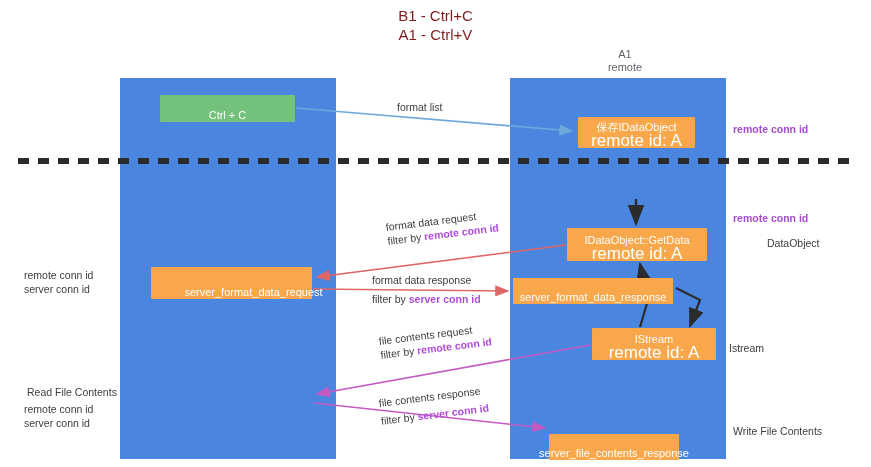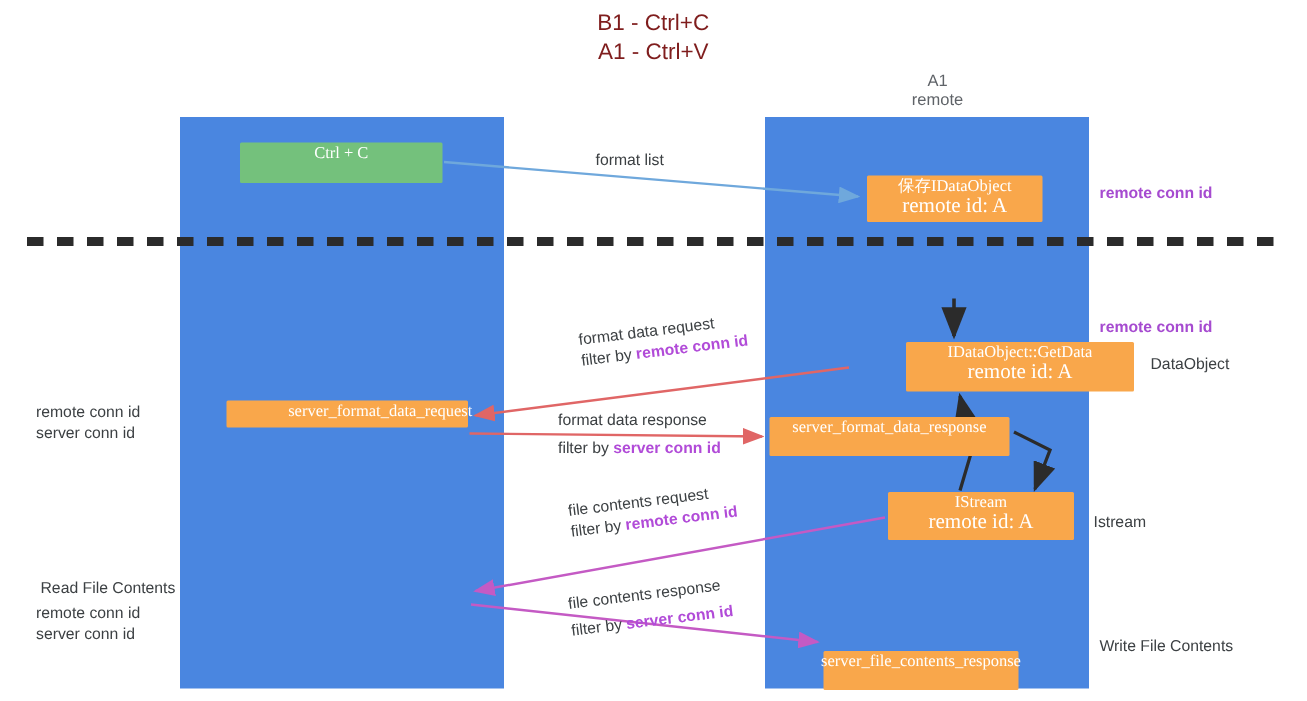--- a/index.html
+++ b/index.html
@@ -22,34 +22,33 @@
   }
   #head-b1{left:140px;top:48px;width:160px;}
   #head-a1{left:545px;top:48px;width:160px;}
 
   .lane{position:absolute;background:#4a86e0;}
   #lane-b1{left:120px;top:78px;width:216px;height:381px;}
   #lane-a1{left:510px;top:78px;width:216px;height:381px;}
 
   .node{
     position:absolute;box-sizing:border-box;
-    display:flex;flex-direction:column;align-items:center;justify-content:flex-start;
+    display:flex;flex-direction:column;align-items:center;justify-content:flex-end;
     color:#ffffff;font-size:11px;line-height:14px;text-align:center;
     border-radius:1px;
-    font-family:Liberation Serif, serif;
   }
   .node.orange{background:#f9a74b;}
   .node.green{background:#74c17c;}
-  .node .l2{font-size:14px;}
+  .node .l2{font-size:17px;}
 
   #n-ctrlc{left:160px;top:95px;width:135px;height:27px;}
   #n-idataobject{left:578px;top:117px;width:117px;height:31px;}
   #n-ctrlv{left:578px;top:172px;width:117px;height:26px;}
-  #n-getdata{left:567px;top:228px;width:152px;height:33px;margin-left:37px;}
-  #n-sfdreq{left:151px;top:267px;width:161px;height:18px;padding-left:44px;}
+  #n-getdata{left:567px;top:228px;width:140px;height:33px;}
+  #n-sfdreq{left:151px;top:267px;width:161px;height:32px;padding-left:44px;}
   #n-sfdresp{left:513px;top:278px;width:160px;height:26px;}
   #n-istream{left:592px;top:328px;width:124px;height:32px;}
   #n-sfcreq{left:151px;top:384px;width:161px;height:26px;}
   #n-sfcresp{left:549px;top:434px;width:130px;height:26px;}
 
   .lbl{position:absolute;font-size:10.5px;line-height:14px;color:#3c4043;white-space:nowrap;}
   .lbl .purple{color:#b14bd8;font-weight:bold;}
   .lbl.purple-b{color:#a64bd0;font-weight:bold;}
 
   #lbl-formatlist{left:397px;top:100px;}

